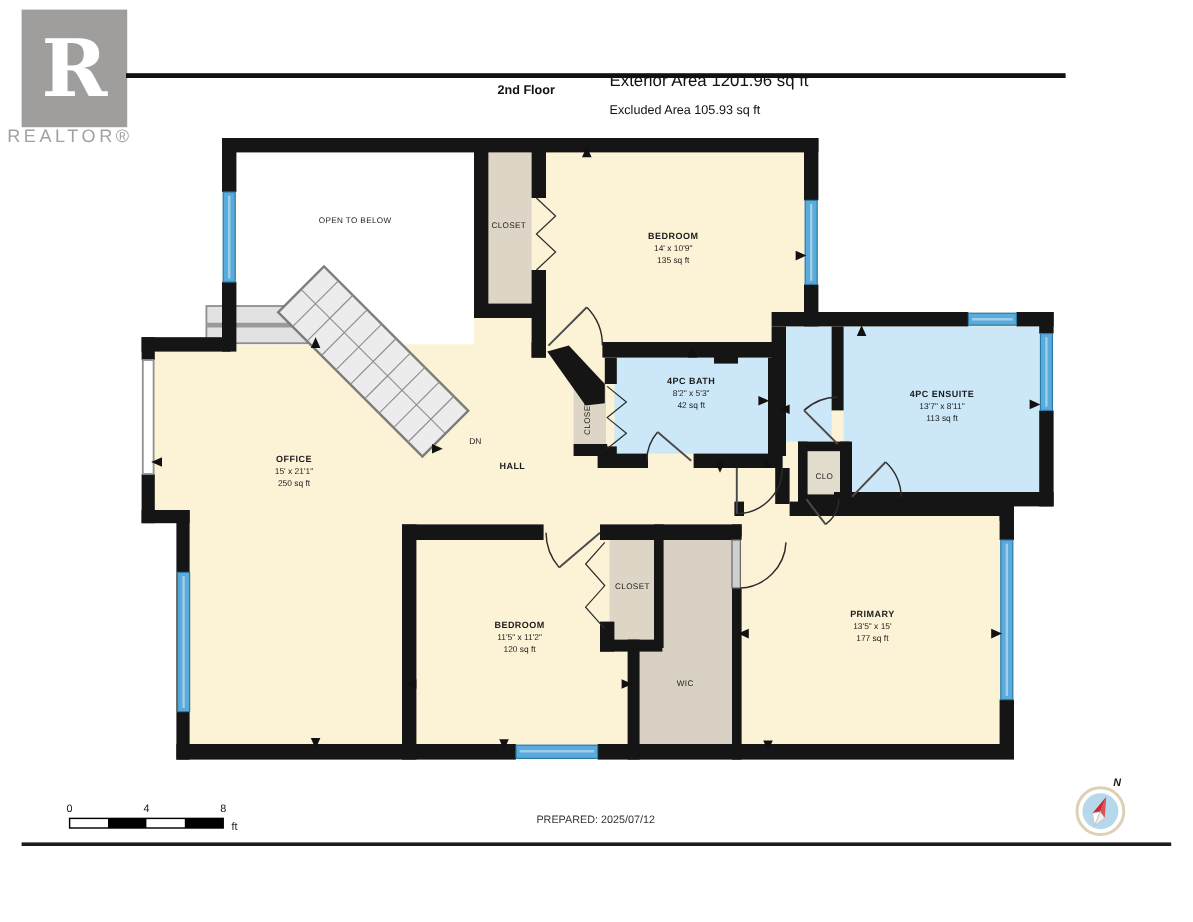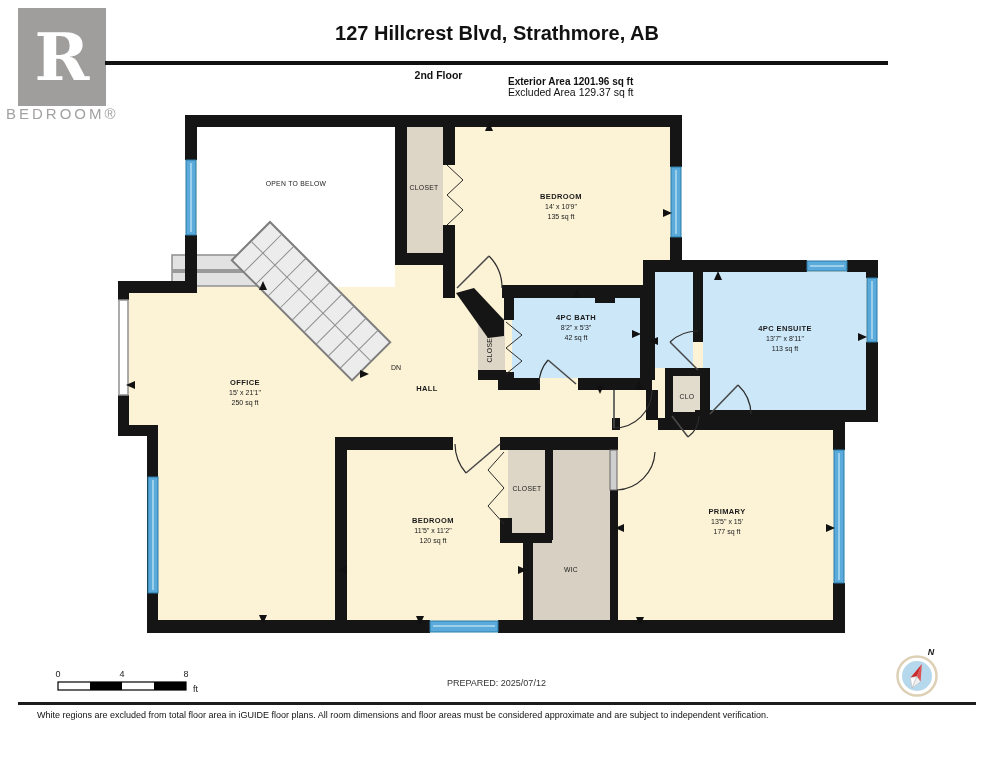--- a/index.html
+++ b/index.html
@@ -7,21 +7,21 @@
         font-family:"Liberation Sans",sans-serif;color:#111;}
   .abs{position:absolute;}
   
   .logo-box{left:18px;top:8px;width:88px;height:98px;background:#a09d9d;
             display:flex;align-items:center;justify-content:center;}
   .logo-box span{color:#fff;font-family:"DejaVu Serif",serif;font-weight:bold;font-size:66px;line-height:1;}
   .logo-word{left:6px;top:105px;width:120px;color:#a3a0a0;font-size:15px;letter-spacing:3px;}
   .title-rule{left:105px;top:61px;width:783px;height:3.5px;background:#111;}
   .page-title{left:0;right:0;top:22px;text-align:center;font-size:20px;font-weight:bold;}
   .floor-label{left:380px;top:69px;width:117px;text-align:center;font-size:10.5px;font-weight:bold;}
-  .area-line1{left:508px;top:76px;font-size:10px;font-weight:bold;}
+  .area-line1{left:508px;top:59px;font-size:14px;}
   .area-line2{left:508px;top:86px;font-size:10.5px;}
   
   .prepared{left:447px;top:678px;font-size:9px;color:#333;}
   .footer-rule{left:18px;top:702px;width:958px;height:3px;background:#1c1c1c;}
   .disclaimer{left:37px;top:710px;width:920px;font-size:9px;color:#111;}
   
   svg text{font-family:"Liberation Sans",sans-serif;fill:#1a1a1a;}
   .rn{font-size:7.5px;font-weight:bold;letter-spacing:0.4px;}
   .rd{font-size:7px;}
   .rs{font-size:6.8px;letter-spacing:0.3px;}
@@ -36,26 +36,25 @@
   .marker{fill:#111;}
 </style>
 </head>
 <body>
 
 <div class="page">
 
   <div class="abs logo-box">
     <span>R</span>
   </div>
-  <div class="abs logo-word">BEDROOM®</div>
+  <div class="abs logo-word">REALTOR®</div>
   <div class="abs title-rule"></div>
-  <div class="abs page-title">127 Hillcrest Blvd, Strathmore, AB</div>
   <div class="abs floor-label">2nd Floor</div>
   <div class="abs area-line1">Exterior Area 1201.96 sq ft</div>
-  <div class="abs area-line2">Excluded Area 129.37 sq ft</div>
+  <div class="abs area-line2">Excluded Area 105.93 sq ft</div>
 
   <svg class="abs" style="left:0;top:0" width="994" height="768" viewBox="0 0 994 768">
 
     <g>
       <polygon points="191,121 676,121 676,266 872,266 872,416 839,416 839,626 153,626 153,430 124,430 124,287 191,287" fill="#fcf2d6"></polygon>
 
       <rect x="197" y="127" width="198" height="160" fill="#ffffff"></rect>
 
       <rect x="512" y="298" width="128" height="80" fill="#cce7f8"></rect>
       <rect x="703" y="272" width="163" height="138" fill="#cce7f8"></rect>
@@ -317,15 +316,14 @@
         <polygon points="0,-13 5.5,4 0,0.5" fill="#e05050"></polygon>
         <polygon points="-5.5,4 0,0.5 0,13" fill="#ffffff" stroke="#bbb" stroke-width="0.5"></polygon>
         <polygon points="5.5,4 0,0.5 0,13" fill="#f0f0f0" stroke="#bbb" stroke-width="0.5"></polygon>
       </g>
       <text class="north" x="931" y="655" text-anchor="middle">N</text>
     </g>
   </svg>
 
   <div class="abs prepared">PREPARED: 2025/07/12</div>
   <div class="abs footer-rule"></div>
-  <div class="abs disclaimer">White regions are excluded from total floor area in iGUIDE floor plans. All room dimensions and floor areas must be considered approximate and are subject to independent verification.</div>
 
 </div>
 
 </body></html>

